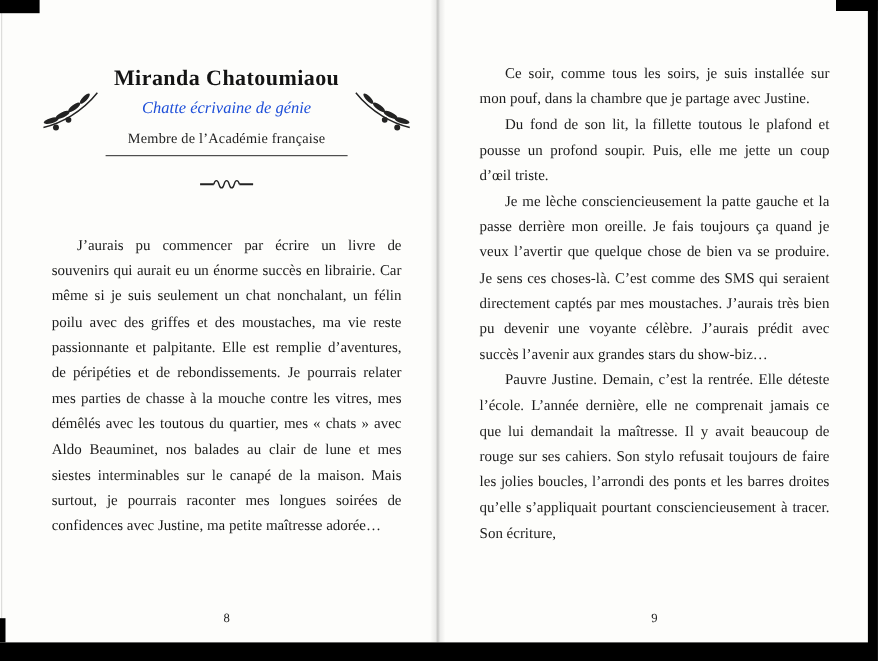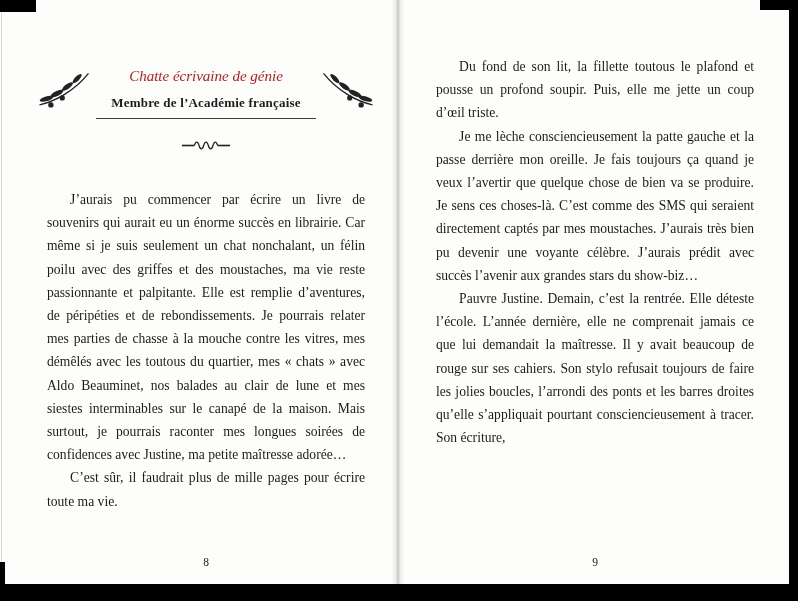--- a/index.html
+++ b/index.html
@@ -40,22 +40,22 @@
   
   .header { margin-top: 60px; text-align: center; }
   .title-row { display: flex; align-items: center; justify-content: center; gap: 4px; }
   .branch { flex: 0 0 auto; display: inline-flex; }
   .branch.mirrored svg { transform: scaleX(-1); }
   .title-stack { display: flex; flex-direction: column; align-items: center; }
   .title {
     margin: 0; font-size: 20px; font-weight: 700; letter-spacing: 0.4px;
     color: #141414; white-space: nowrap;
   }
-  .subtitle { margin-top: 8px; font-style: italic; font-size: 15px; color: #b91c1c; white-space: nowrap; }
-  .affiliation { margin-top: 10px; font-size: 13px; font-weight: 700; letter-spacing: 0.2px; white-space: nowrap; }
+  .subtitle { margin-top: 8px; font-style: italic; font-size: 15px; color: #1d4ed8; white-space: nowrap; }
+  .affiliation { margin-top: 10px; font-size: 13px; font-weight: 400; letter-spacing: 0.2px; white-space: nowrap; }
   .rule { width: 220px; border-top: 1px solid #3c3c3c; margin-top: 7px; }
   .ornament { margin-top: 19px; }
 
   
   .body-text { margin-top: 32px; }
   .page-right .body-text { margin-top: 0; padding-top: 55px; }
   .body-text p {
     margin: 0; padding: 0;
     font-size: 13.6px; line-height: 23.2px;
     text-align: justify; text-indent: 1.7em;
@@ -85,20 +85,21 @@
                 <ellipse cx="12" cy="35" rx="8" ry="2.8" transform="rotate(-16 12 35)"></ellipse>
                 <ellipse cx="24" cy="29" rx="8" ry="2.8" transform="rotate(-26 24 29)"></ellipse>
                 <ellipse cx="36" cy="21" rx="7.5" ry="2.7" transform="rotate(-36 36 21)"></ellipse>
                 <ellipse cx="47" cy="12" rx="7" ry="2.5" transform="rotate(-46 47 12)"></ellipse>
                 <circle cx="17" cy="42" r="3.1"></circle>
                 <circle cx="30" cy="34" r="3.0"></circle>
               </g>
             </svg>
           </span>
           <div class="title-stack">
+            <h1 class="title">Miranda Chatoumiaou</h1>
             <div class="subtitle">Chatte écrivaine de génie</div>
             <div class="affiliation">Membre de l’Académie française</div>
             <div class="rule"></div>
           </div>
           <span class="branch mirrored">
             <svg viewBox="0 0 64 50" width="56" height="44" aria-hidden="true">
               <path d="M4 42 C22 38, 44 26, 60 6" fill="none" stroke="#222" stroke-width="1.5"></path>
               <g fill="#222">
                 <ellipse cx="12" cy="35" rx="8" ry="2.8" transform="rotate(-16 12 35)"></ellipse>
                 <ellipse cx="24" cy="29" rx="8" ry="2.8" transform="rotate(-26 24 29)"></ellipse>
@@ -114,28 +115,28 @@
           <svg viewBox="0 0 56 14" width="50" height="13" aria-hidden="true">
             <path d="M1 7 H15" stroke="#222" stroke-width="1.8" fill="none"></path>
             <path d="M41 7 H55" stroke="#222" stroke-width="1.8" fill="none"></path>
             <path d="M15 7 c1.3 -5 3.9 -5 5.2 0 c1.3 5 3.9 5 5.2 0 c1.3 -5 3.9 -5 5.2 0 c1.3 5 3.9 5 5.2 0 c1.3 -5 3.9 -5 5.2 0" stroke="#222" stroke-width="1.4" fill="none"></path>
           </svg>
         </div>
       </header>
 
       <div class="body-text">
         <p>J’aurais pu commencer par écrire un livre de souvenirs qui aurait eu un énorme succès en librairie. Car même si je suis seulement un chat nonchalant, un félin poilu avec des griffes et des moustaches, ma vie reste passionnante et palpitante. Elle est remplie d’aventures, de péripéties et de rebondissements. Je pourrais relater mes parties de chasse à la mouche contre les vitres, mes démêlés avec les toutous du quartier, mes « chats » avec Aldo Beauminet, nos balades au clair de lune et mes siestes interminables sur le canapé de la maison. Mais surtout, je pourrais raconter mes longues soirées de confidences avec Justine, ma petite maîtresse adorée…</p>
-        <p>C’est sûr, il faudrait plus de mille pages pour écrire toute ma vie.</p>
       </div>
 
       <div class="pagenum">8</div>
     </section>
 
     <section class="page page-right">
       <div class="body-text">
+        <p>Ce soir, comme tous les soirs, je suis installée sur mon pouf, dans la chambre que je partage avec Justine.</p>
         <p>Du fond de son lit, la fillette toutous le plafond et pousse un profond soupir. Puis, elle me jette un coup d’œil triste.</p>
         <p>Je me lèche consciencieusement la patte gauche et la passe derrière mon oreille. Je fais toujours ça quand je veux l’avertir que quelque chose de bien va se produire. Je sens ces choses-là. C’est comme des SMS qui seraient directement captés par mes moustaches. J’aurais très bien pu devenir une voyante célèbre. J’aurais prédit avec succès l’avenir aux grandes stars du show-biz…</p>
         <p>Pauvre Justine. Demain, c’est la rentrée. Elle déteste l’école. L’année dernière, elle ne comprenait jamais ce que lui demandait la maîtresse. Il y avait beaucoup de rouge sur ses cahiers. Son stylo refusait toujours de faire les jolies boucles, l’arrondi des ponts et les barres droites qu’elle s’appliquait pourtant consciencieusement à tracer. Son écriture,</p>
       </div>
 
       <div class="pagenum">9</div>
     </section>
   </div>
 
   <div class="corner-tl"></div>

